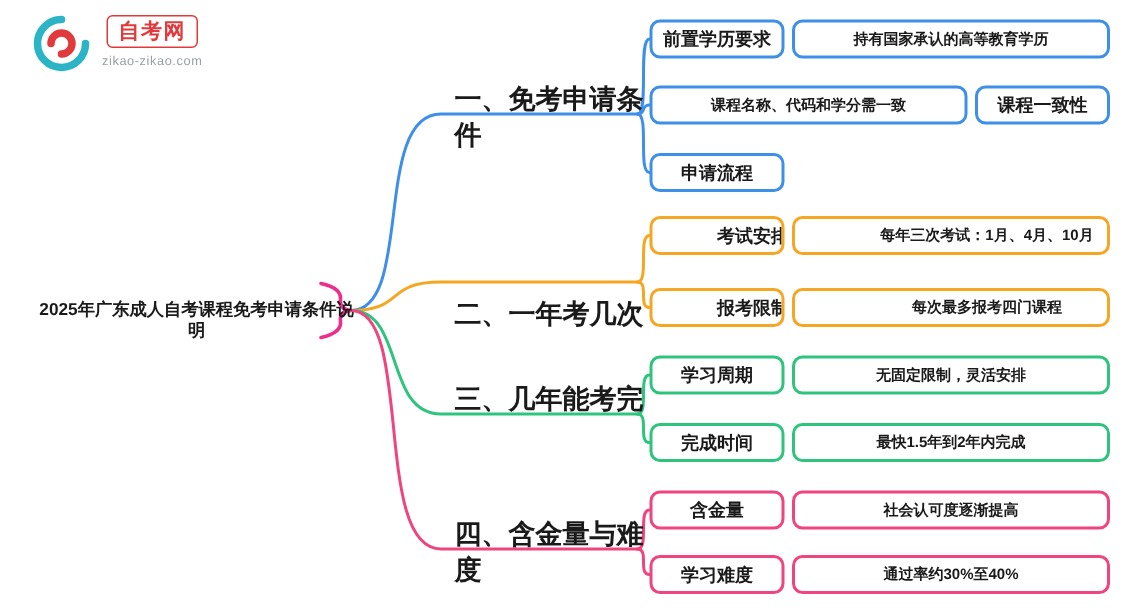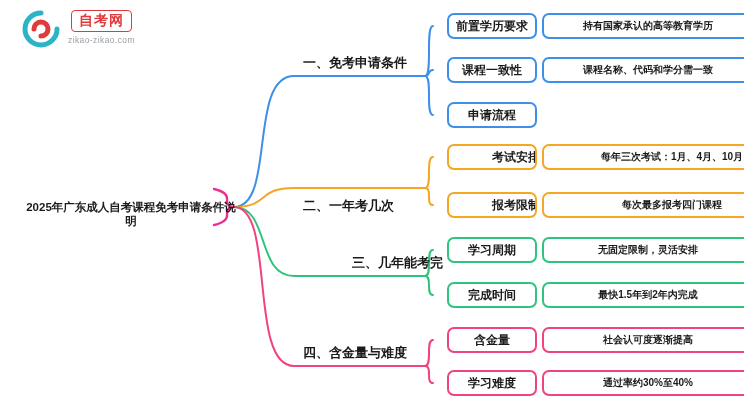--- a/index.html
+++ b/index.html
@@ -22,29 +22,29 @@
   .logo-text{display:flex;flex-direction:column;align-items:center;}
   .logo-name{color:var(--logo-red);border:1.5px solid var(--logo-red);border-radius:4px;
              padding:1px 7px;font-size:14px;font-weight:700;letter-spacing:1px;}
   .logo-url{color:#9aa0a6;font-size:8.5px;margin-top:3px;letter-spacing:.4px;}
 
   
   #root-title{position:absolute;left:2px;top:200px;width:210px;text-align:center;
               font-size:11.5px;font-weight:700;line-height:14px;margin-left:24px;}
 
   
-  .branch-label{position:absolute;left:303px;width:140px;font-size:13px;font-weight:700;}
-  #bl0{top:54px;} #bl1{top:174px;margin-top:23px;} #bl2{top:254px;text-align:right;} #bl3{top:344px;}
+  .branch-label{position:absolute;left:303px;width:140px;font-size:18px;font-weight:700;}
+  #bl0{top:54px;} #bl1{top:174px;margin-top:23px;} #bl2{top:254px;} #bl3{top:344px;}
 
   
   .row{position:absolute;left:433px;display:flex;gap:5px;}
   .cell{height:26px;display:flex;align-items:center;justify-content:center;
         background:#fff;border:2px solid #000;border-radius:7px;box-sizing:border-box;
         font-weight:600;white-space:nowrap;overflow:hidden;}
-  .cell.label{width:90px;font-size:12px;margin-left:14px;}
+  .cell.label{width:90px;font-size:12px;}
   .cell.value{width:212px;font-size:10px;}
   .b0 .cell{border-color:var(--c0);}
   .b1 .cell{border-color:var(--c1);padding-left:48px;}
   .b2 .cell{border-color:var(--c2);text-align:center;}
   .b3 .cell{border-color:var(--c3);}
 </style>
 </head>
 <body>
 
 <div id="map" style="--c0: #3E8FE8; --c1: #F5A623; --c2: #2EC47E; --c3: #F0447E; --brace: #ED2E8C; --logo-red: #E03A3C; --logo-teal: #2BB3C6;">
@@ -90,22 +90,22 @@
   <div class="branch-label" id="bl0">一、免考申请条件</div>
   <div class="branch-label" id="bl1">二、一年考几次</div>
   <div class="branch-label" id="bl2">三、几年能考完</div>
   <div class="branch-label" id="bl3">四、含金量与难度</div>
 
   <div class="row b0" style="top:13px">
     <div class="cell label">前置学历要求</div>
     <div class="cell value">持有国家承认的高等教育学历</div>
   </div>
   <div class="row b0" style="top:57px">
+    <div class="cell value">课程名称、代码和学分需一致</div>
     <div class="cell label">课程一致性</div>
-    <div class="cell value">课程名称、代码和学分需一致</div>
   </div>
   <div class="row b0" style="top:102px">
     <div class="cell label">申请流程</div>
   </div>
 
   <div class="row b1" style="top:144px">
     <div class="cell label">考试安排</div>
     <div class="cell value">每年三次考试：1月、4月、10月</div>
   </div>
   <div class="row b1" style="top:192px">

